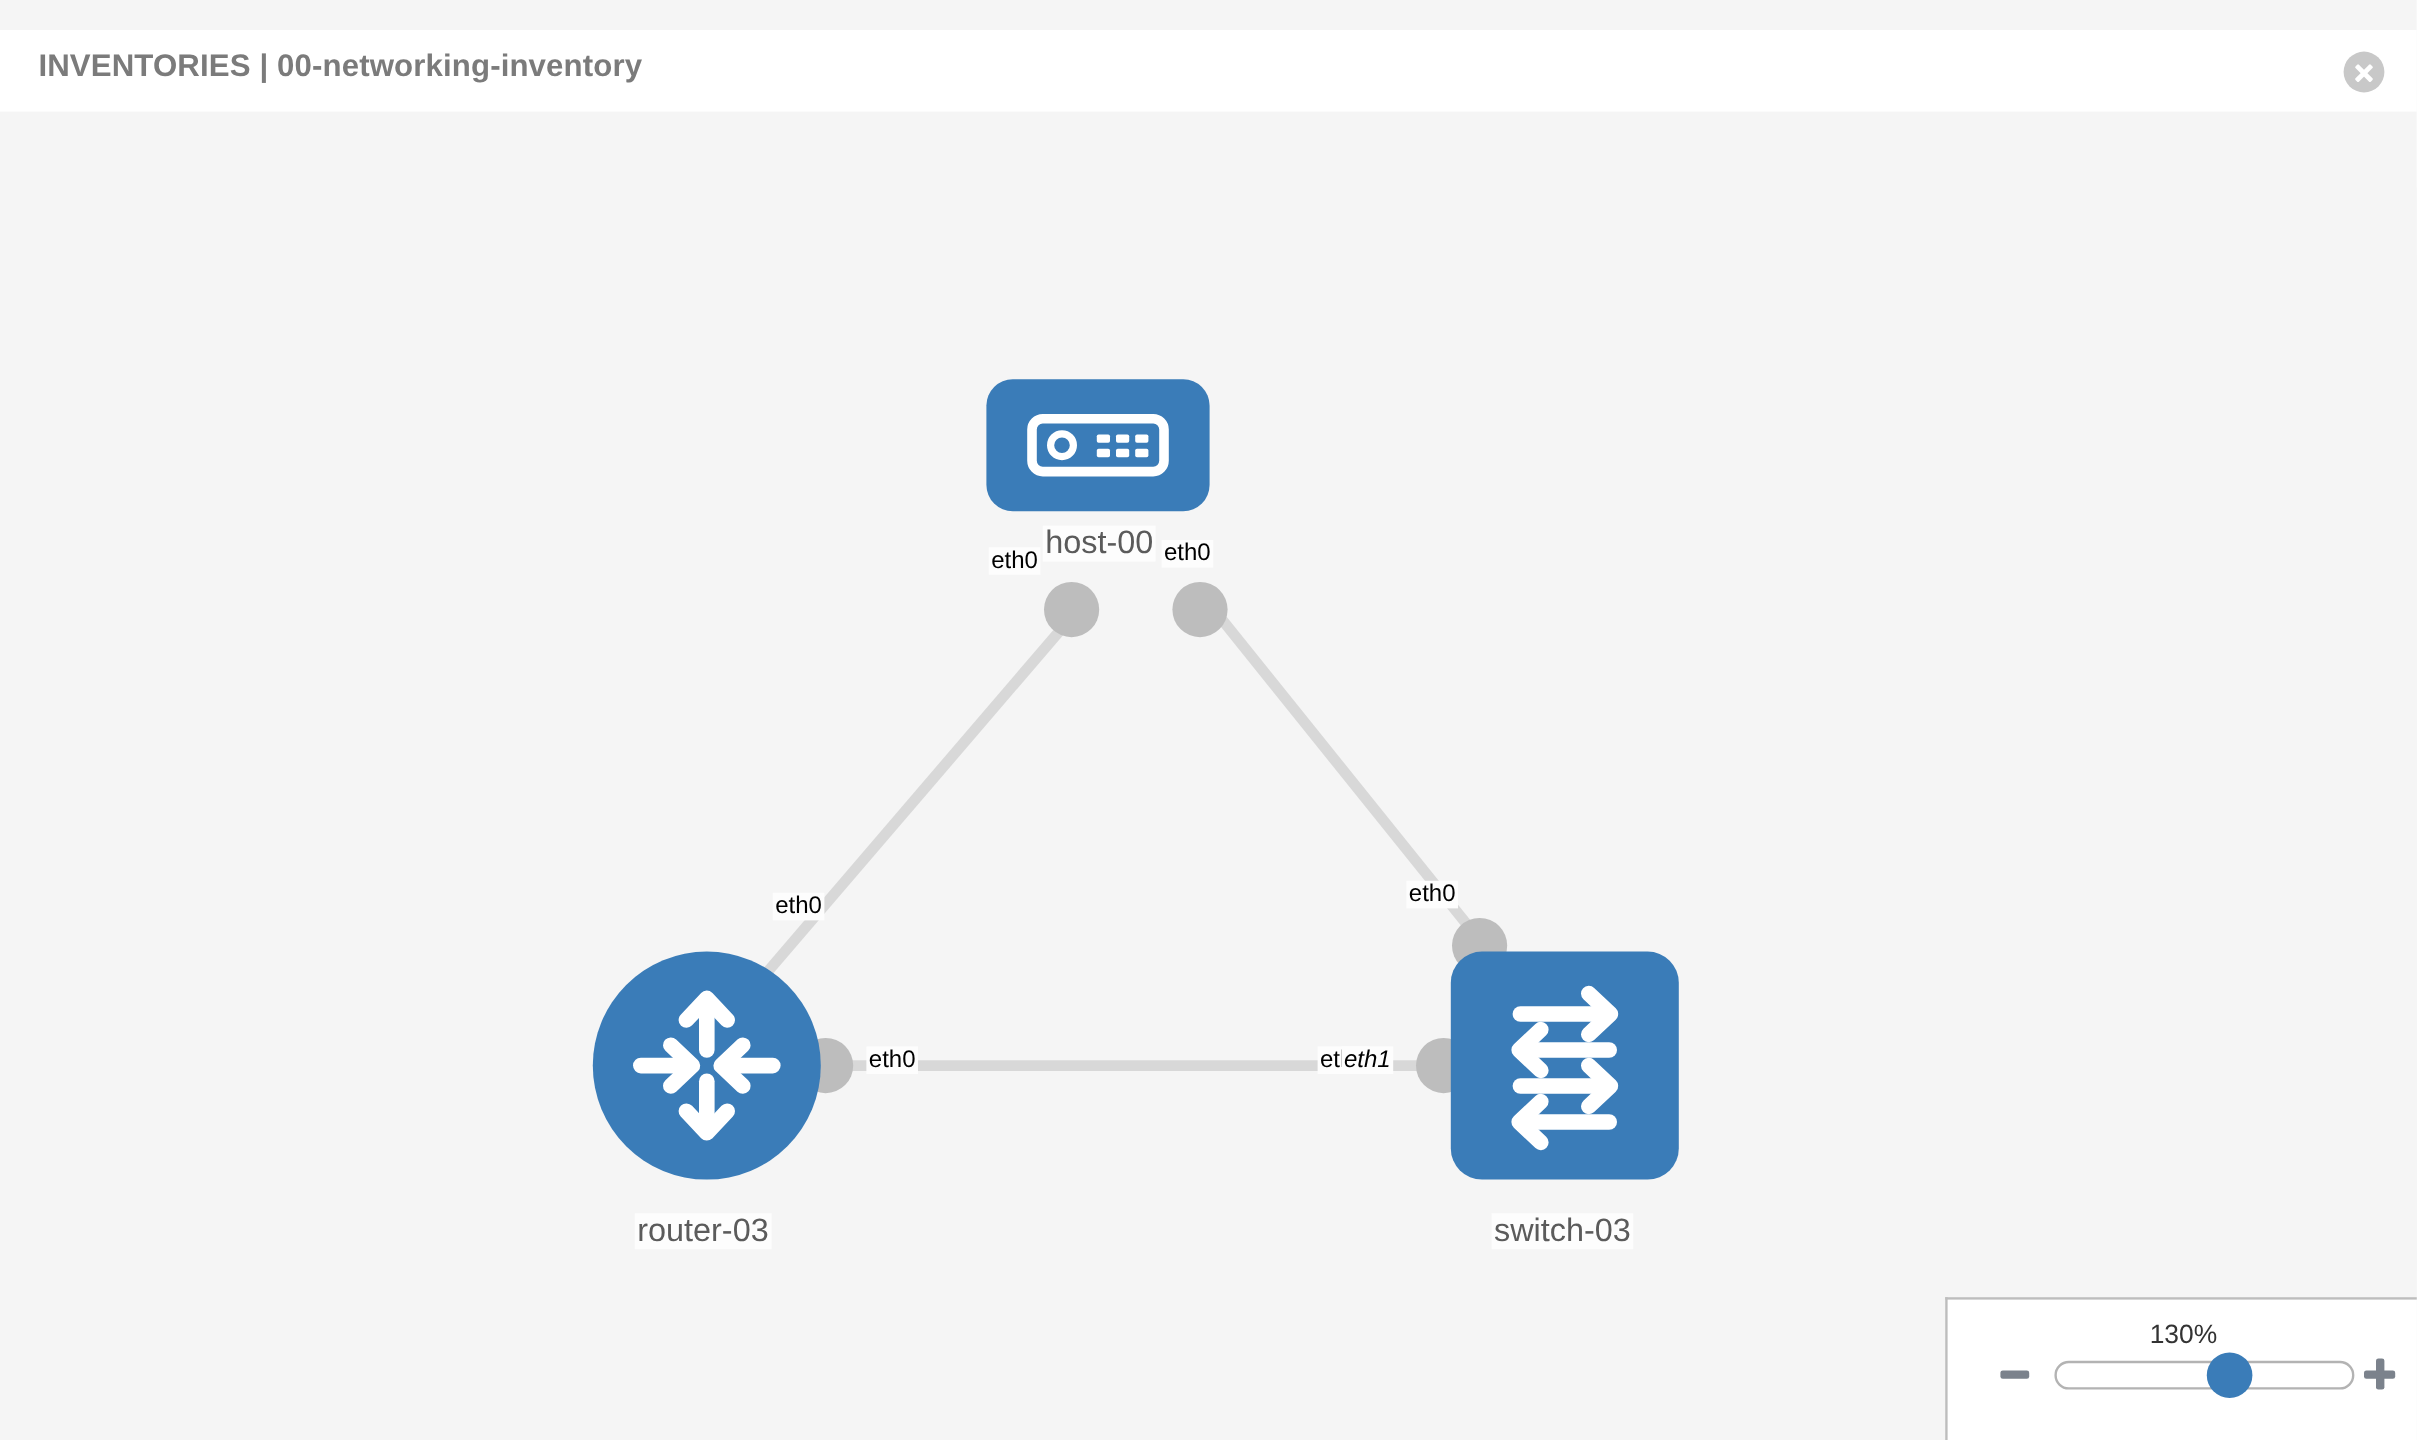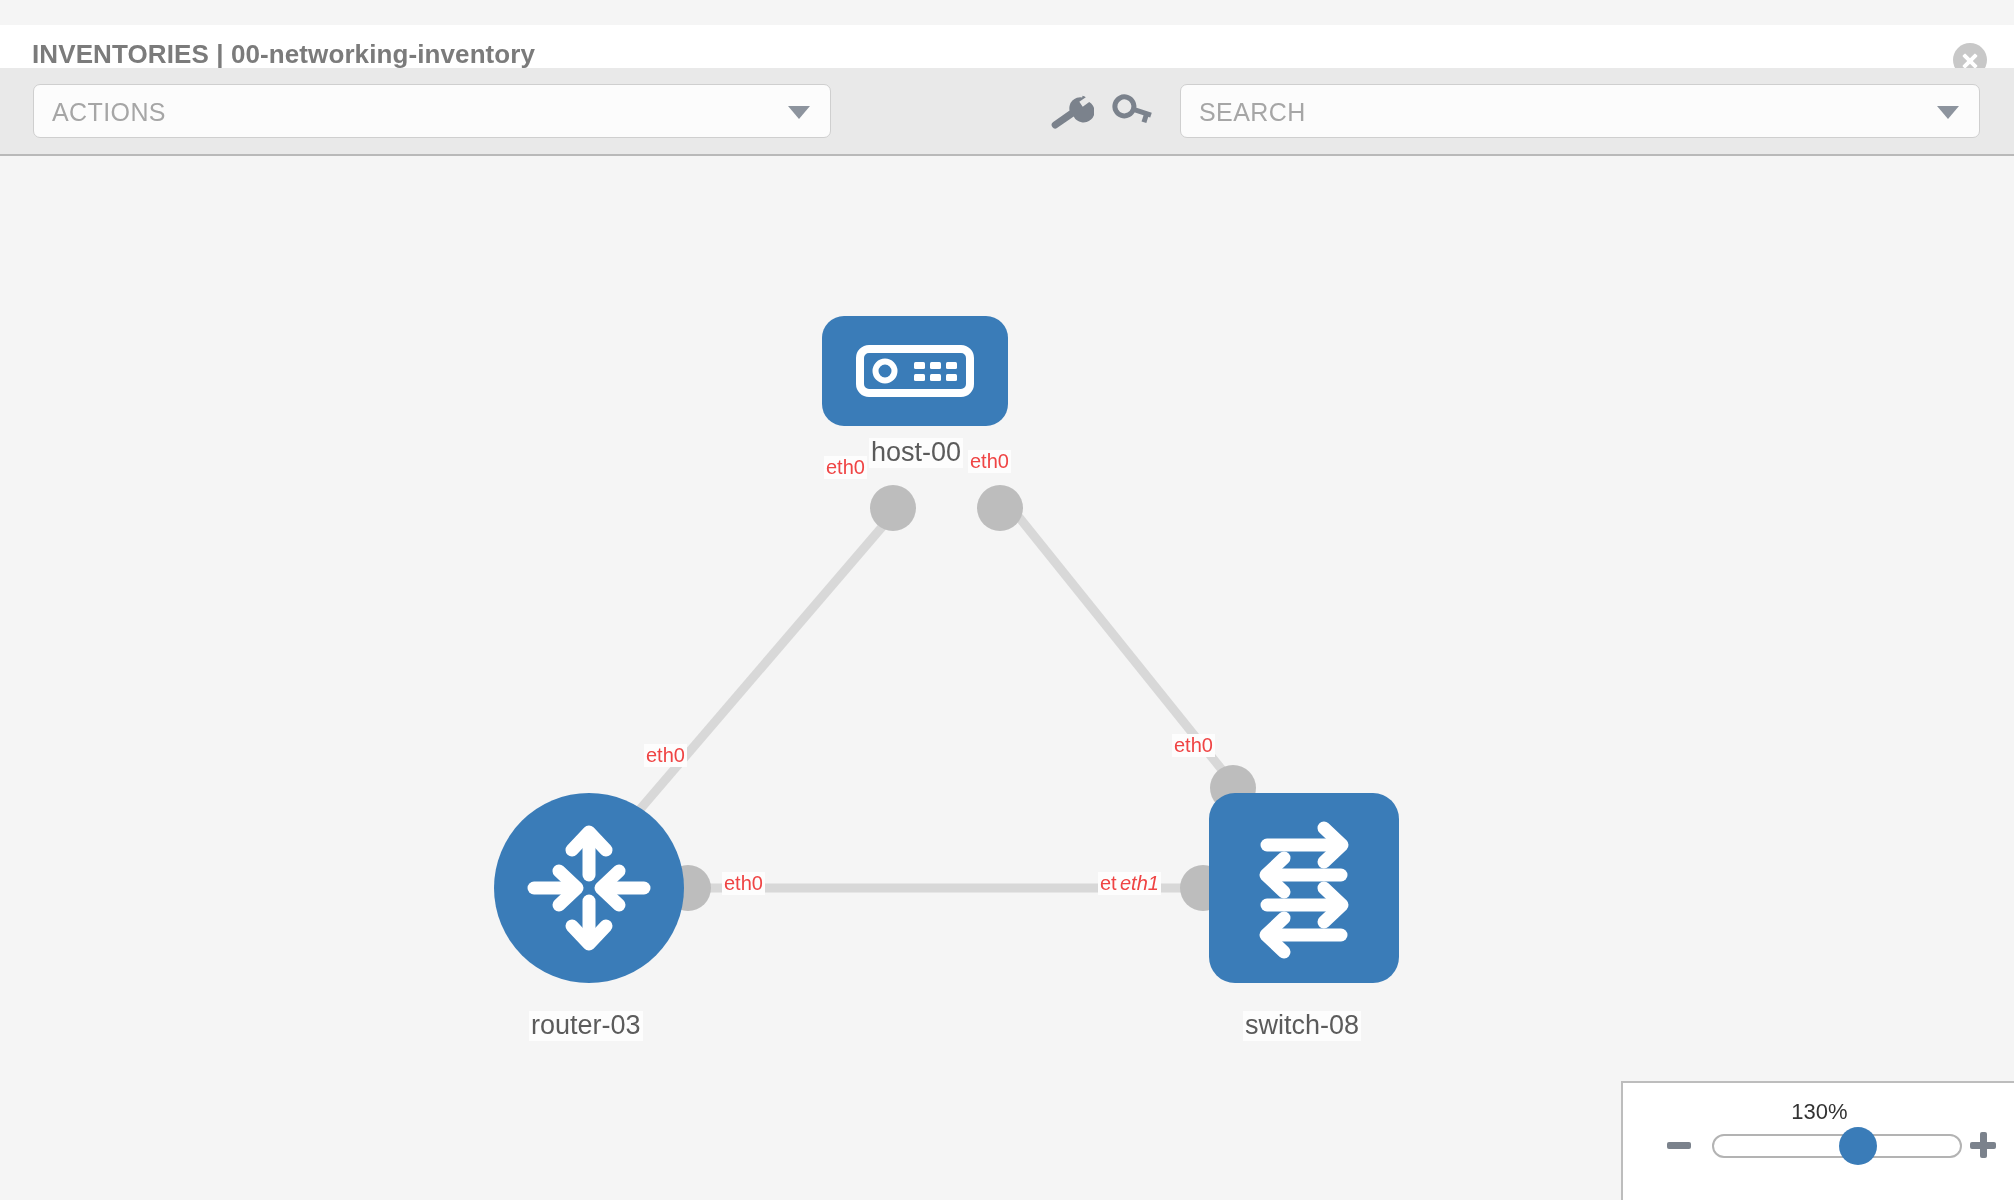--- a/index.html
+++ b/index.html
@@ -138,21 +138,21 @@
     font-size: 27px;
     color: #5b5b5b;
     background: #fdfdfd;
     white-space: nowrap;
     padding: 0 2px;
     line-height: 1.1;
   }
   .port-label {
     position: absolute;
     font-size: 20px;
-    color: #ef4444;
+    color: #000000;
     background: #fdfdfd;
     white-space: nowrap;
     padding: 0 2px;
     line-height: 1.15;
   }
 
   
   .zoom-panel {
     position: absolute; left: 1621px; top: 1081px;
     width: 463px; height: 119px;
@@ -210,49 +210,20 @@
 </head>
 <body>
 
 <div id="app">
 
   <div class="header">
     <div class="header-title">INVENTORIES | 00-networking-inventory</div>
     <div class="close-btn"></div>
   </div>
 
-  <div class="toolbar">
-
-    <div class="actions-select">
-      <div class="label">ACTIONS</div>
-      <div class="caret"></div>
-    </div>
-
-    <div class="tool-icons">
-      <div class="tool-icon wrench">
-        <svg width="48" height="48" viewBox="0 0 48 48">
-          <path d="M33.5 7.5a11 11 0 0 0-10.2 15.1L9.2 36.7a3.6 3.6 0 0 0 0 5.1 3.6 3.6 0 0 0 5.1 0l14.1-14.1A11 11 0 1 0 41.2 10.9l-5.6 5.6-4.2-4.2 5.6-5.6a11 11 0 0 0-3.5-.8z" fill="#7b828c" transform="rotate(10 24 24)"></path>
-        </svg>
-      </div>
-      <div class="tool-icon key">
-        <svg width="48" height="48" viewBox="0 0 48 48">
-          <g transform="rotate(18 24 24)">
-            <circle cx="15" cy="21" r="9.5" fill="none" stroke="#7b828c" stroke-width="5"></circle>
-            <rect x="23" y="18.5" width="20" height="5" fill="#7b828c"></rect>
-            <rect x="36" y="22" width="5" height="8" fill="#7b828c"></rect>
-          </g>
-        </svg>
-      </div>
-    </div>
-
-    <div class="search-box">
-      <div class="placeholder-txt">SEARCH</div>
-      <div class="caret"></div>
-    </div>
-  </div>
 
   <div class="canvas">
 
     <svg class="topo-svg" viewBox="0 0 2014 1044">
 
       <g>
         <line x1="900" y1="350" x2="600" y2="700" stroke="#d8d8d8" stroke-width="9"></line>
       </g>
       <g>
         <line x1="1010" y1="350" x2="1235" y2="630" stroke="#d8d8d8" stroke-width="9"></line>
@@ -319,21 +290,21 @@
           <polyline points="75,65 57,82 75,99"></polyline>
 
           <line x1="58" y1="112" x2="132" y2="112"></line>
           <polyline points="115,95 133,112 115,129"></polyline>
 
           <line x1="132" y1="142" x2="58" y2="142"></line>
           <polyline points="75,125 57,142 75,159"></polyline>
         </g>
       </svg>
     </div>
-    <div class="node-label" style="left:1243px; top:855px;">switch-08</div>
+    <div class="node-label" style="left:1243px; top:855px;">switch-03</div>
     <div class="port-label" style="left:1172px; top:578px;">eth0</div>
     <div class="port-label" style="left:1098px; top:716px;">eth0</div>
     <div class="port-label" style="left:1118px; top:716px;font-style:italic;">eth1</div>
 
   </div>
 
   <div class="zoom-panel">
     <div class="zoom-value">130%</div>
     <div class="zoom-minus"></div>
     <div class="zoom-track">

